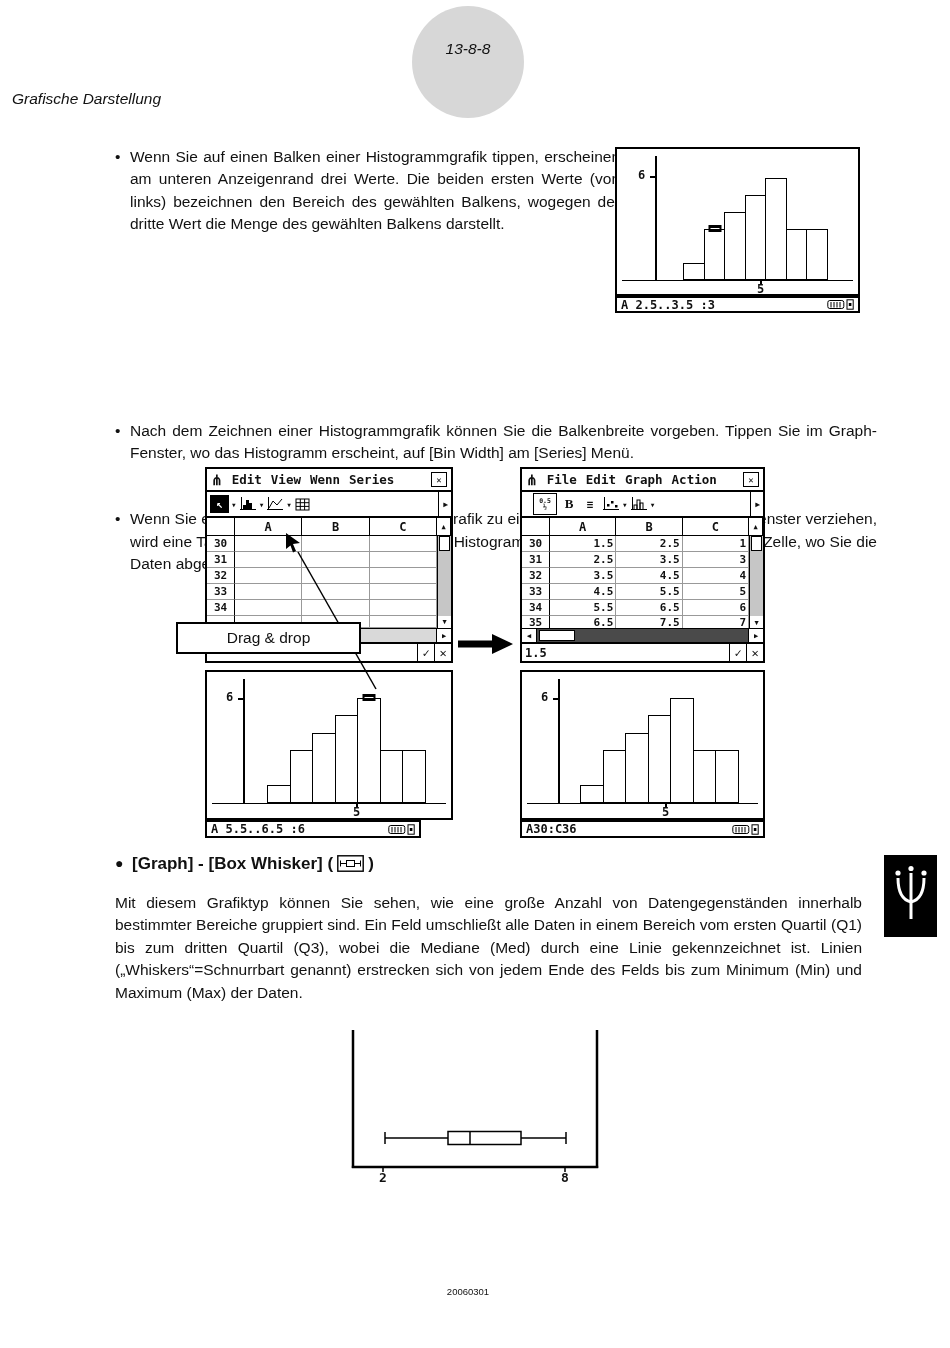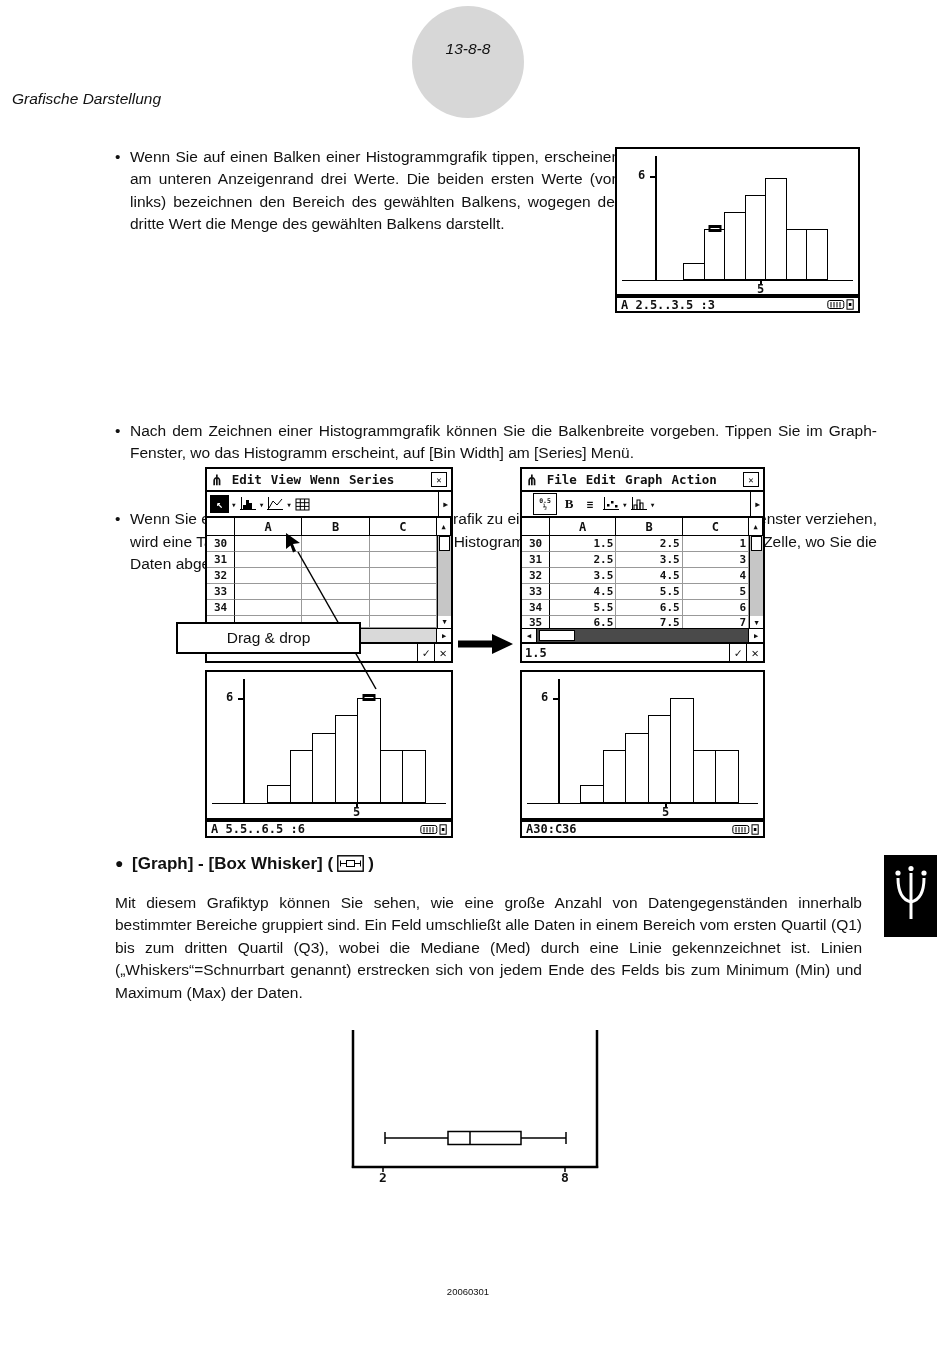--- a/index.html
+++ b/index.html
@@ -361,21 +361,21 @@
         <div class="hbar" style="height: 88px;"></div>
         <div class="hbar" style="height: 105px;">
           <div class="bar-handle"></div>
         </div>
         <div class="hbar" style="height: 53px;"></div>
         <div class="hbar" style="height: 53px;"></div>
       </div>
     <div class="xtick" style="left:149px;bottom:10px;"></div>
     <div class="xlab" style="left:146px;bottom:-1px;">5</div>
   </div>
-  <div class="statusbar" style="left:205px;top:820px;width:248px;height:18px;">
+  <div class="statusbar" style="left:205px;top:820px;width:216px;height:18px;">
     <span>A 5.5..6.5 :6</span>
     <span class="sp"></span>
     <svg width="27" height="11" viewBox="0 0 27 11">
       <rect x="0.8" y="1.5" width="16" height="8" rx="2" fill="none" stroke="#000"></rect>
       <line x1="4" y1="3" x2="4" y2="8.5" stroke="#000"></line>
         <line x1="7" y1="3" x2="7" y2="8.5" stroke="#000"></line>
       <line x1="10" y1="3" x2="10" y2="8.5" stroke="#000"></line>
         <line x1="13" y1="3" x2="13" y2="8.5" stroke="#000"></line>
       <rect x="20" y="0.8" width="6.2" height="9.4" fill="none" stroke="#000"></rect>
       <rect x="21.8" y="4" width="2.6" height="3" fill="#000"></rect>

